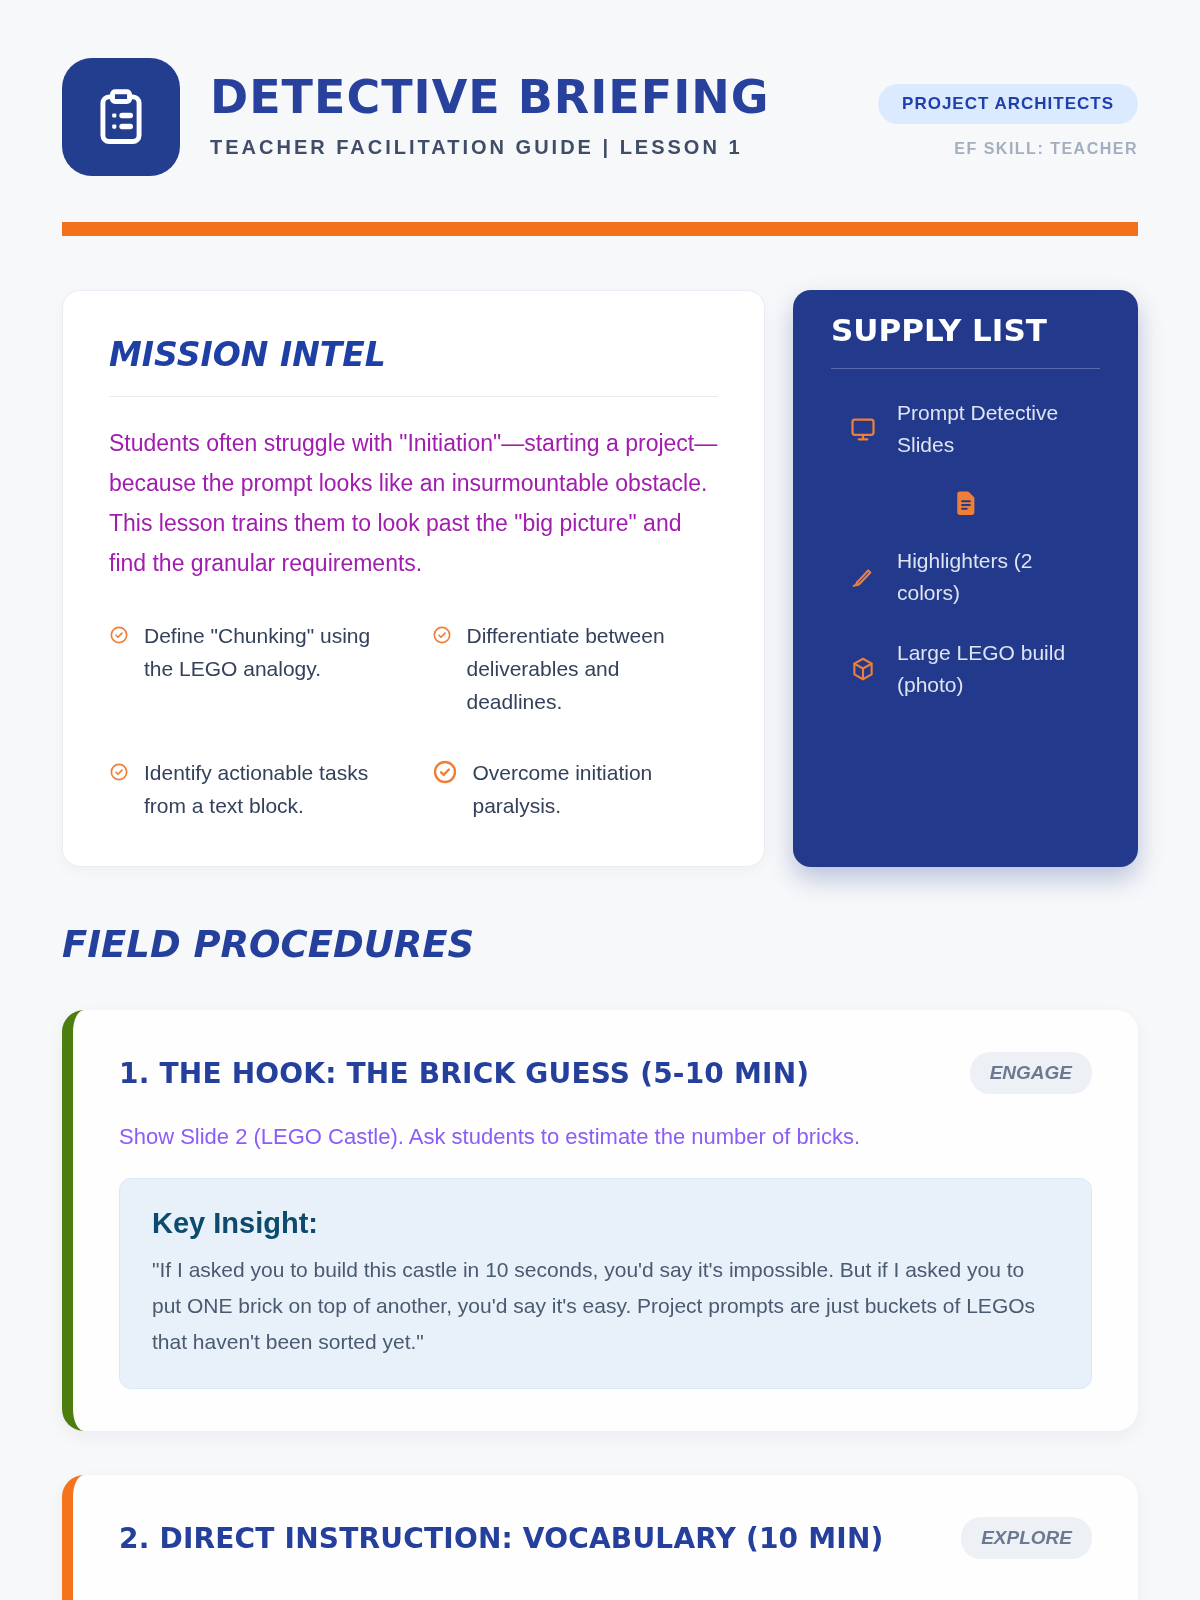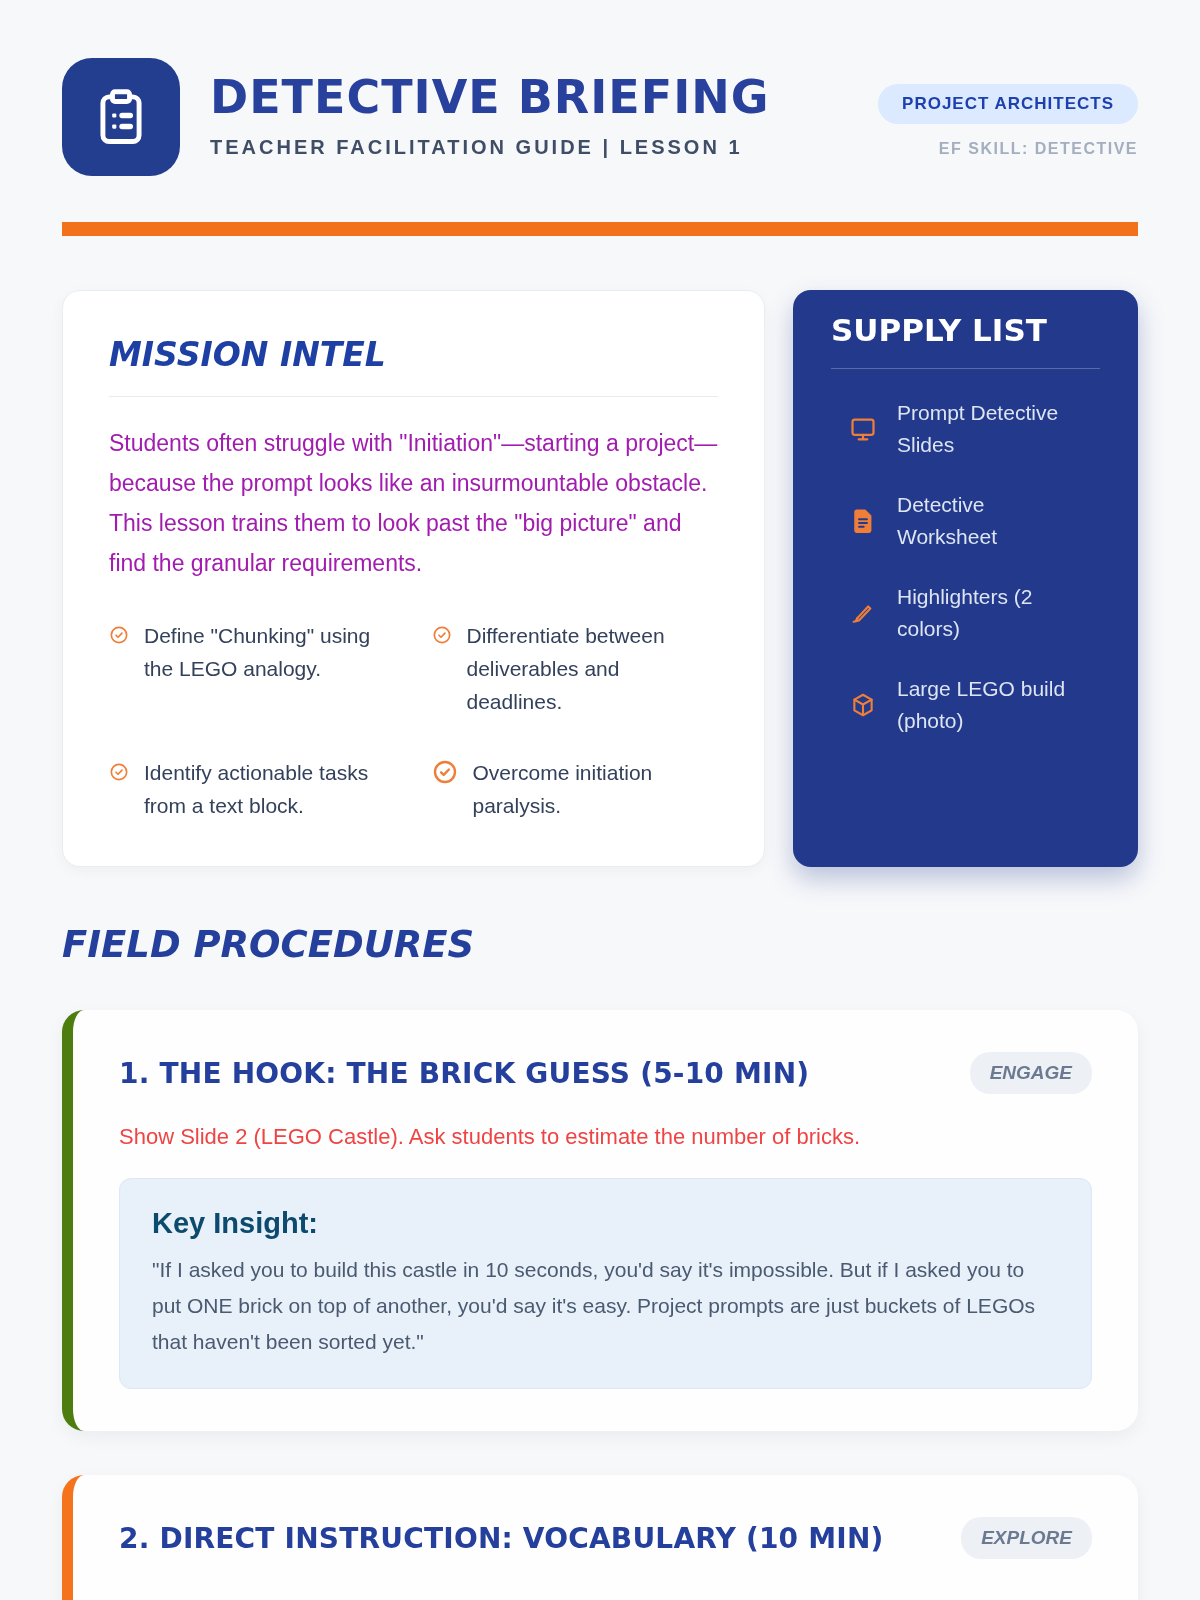--- a/index.html
+++ b/index.html
@@ -106,21 +106,21 @@
   .step-title {
     font-family:"DejaVu Sans", sans-serif;
     font-weight:800; font-size:28px; color:#24409c; letter-spacing:.2px;
   }
   .step-tag {
     flex:none;
     background:#edf1f6; color:#6b7a90;
     font-style:italic; font-weight:700; font-size:19px;
     padding:10px 20px; border-radius:20px;
   }
-  .step-body { margin-top:30px; font-size:22px; color:#ef4444; }
+  .step-body { margin-top:30px; font-size:22px; color:#8b5cf6; }
   .callout {
     margin-top:28px; background:#e8f0fa; border:1px solid #dce8f7;
     border-radius:12px; padding:28px 32px;
   }
   .callout-title { color:#0c4a6e; font-weight:700; font-size:29px; }
   .callout-body { margin-top:12px; font-size:21px; line-height:36px; color:#4a5a70; }
   .step--tall { min-height:260px; }
 </style>
 </head>
 <body>
@@ -137,21 +137,21 @@
         <rect x="8.6" y="14.9" width="1.6" height="1.6" rx="0.4" fill="#ffffff" stroke="none"></rect>
         <line x1="12.4" y1="15.7" x2="15.6" y2="15.7" stroke-width="2.1"></line>
       </svg>
     </div>
     <div class="h-text">
       <div class="h-title">DETECTIVE BRIEFING</div>
       <div class="h-sub">TEACHER FACILITATION GUIDE | LESSON 1</div>
     </div>
     <div class="h-right">
       <span class="pill">PROJECT ARCHITECTS</span>
-      <div class="skill">EF SKILL: DETECTIVE</div>
+      <div class="skill">EF SKILL: TEACHER</div>
     </div>
   </div>
 
   <div class="rule-orange"></div>
 
   <div class="main-grid">
 
     <div class="card-mission">
       <h2 class="mission-h">MISSION INTEL</h2>
       <p class="mission-p">Students often struggle with "Initiation"—starting a project—because the prompt looks like an insurmountable obstacle. This lesson trains them to look past the "big picture" and find the granular requirements.</p>
@@ -198,21 +198,20 @@
           </svg>
           <span class="supply-label">Prompt Detective Slides</span>
         </li>
         <li class="supply-item">
           <svg viewBox="0 0 24 24" fill="#ef7f38" stroke="#ef7f38" stroke-width="1.4" stroke-linecap="round" stroke-linejoin="round">
             <path d="M6.5 2.8h7.2L18.5 7.6v12.6a1.3 1.3 0 0 1-1.3 1.3H6.5a1.3 1.3 0 0 1-1.3-1.3V4.1a1.3 1.3 0 0 1 1.3-1.3z"></path>
             <line x1="8.6" y1="10.5" x2="15.4" y2="10.5" stroke="#22398c" stroke-width="1.7"></line>
             <line x1="8.6" y1="13.7" x2="15.4" y2="13.7" stroke="#22398c" stroke-width="1.7"></line>
             <line x1="8.6" y1="16.9" x2="12.6" y2="16.9" stroke="#22398c" stroke-width="1.7"></line>
           </svg>
-          <span class="supply-label">Detective Worksheet</span>
         </li>
         <li class="supply-item">
           <svg viewBox="0 0 24 24" fill="none" stroke="#ef7f38" stroke-width="1.8" stroke-linecap="round" stroke-linejoin="round">
             <path d="M4 19.5c2.6-.4 3.4-1.6 3.2-3.4"></path>
             <path d="M6.8 16.8L16.4 6.4l1.9 1.8-9.8 10.2-2.6.6z"></path>
           </svg>
           <span class="supply-label">Highlighters (2 colors)</span>
         </li>
         <li class="supply-item">
           <svg viewBox="0 0 24 24" fill="none" stroke="#ef7f38" stroke-width="1.8" stroke-linecap="round" stroke-linejoin="round">

